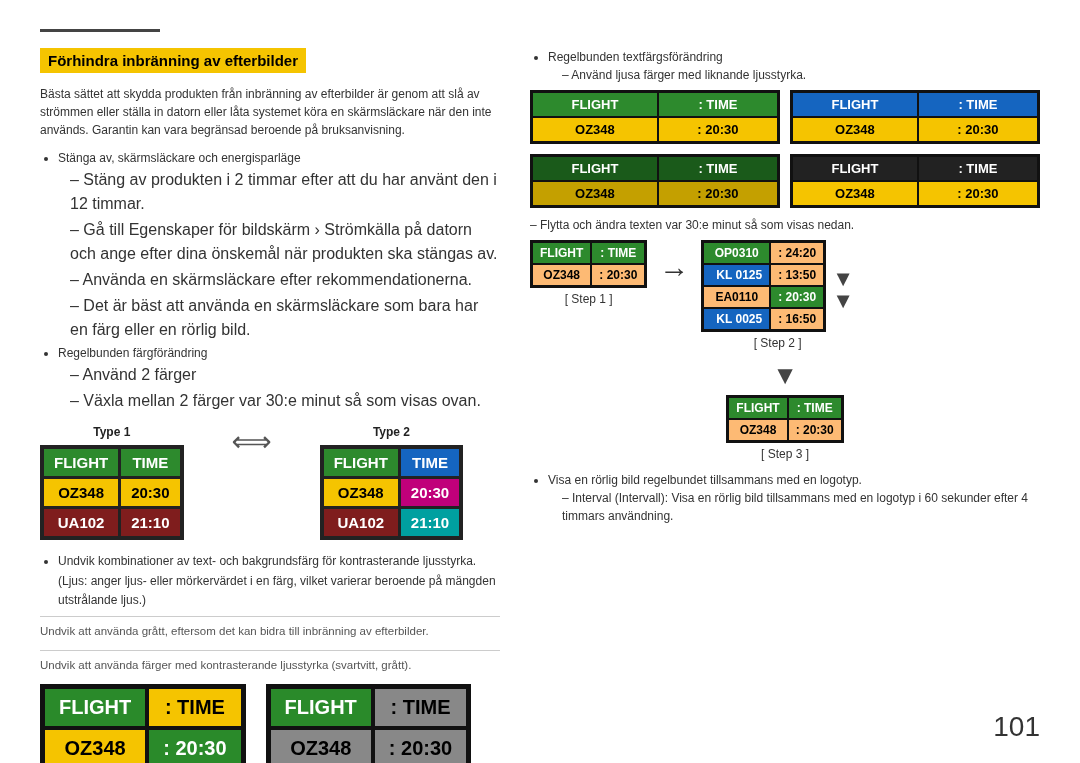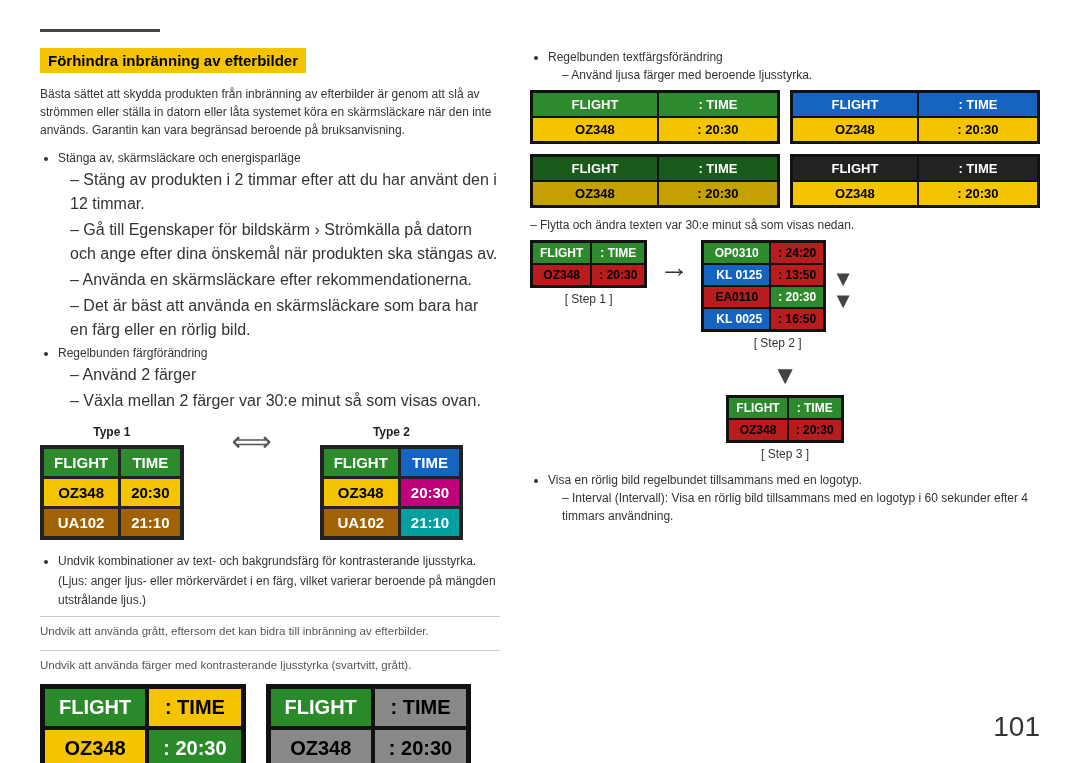--- a/index.html
+++ b/index.html
@@ -130,21 +130,21 @@
     .cell {
       padding: 5px 10px;
       font-size: 15px;
       font-weight: bold;
       text-align: center;
       white-space: nowrap;
     }
 
     .cell-green { background: #2d8a2d; color: #fff; }
     .cell-yellow { background: #f5c400; color: #000; }
-    .cell-orange { background: #a16207; color: #fff; }
+    .cell-orange { background: #7f1d1d; color: #fff; }
     .cell-blue { background: #1565c0; color: #fff; }
     .cell-magenta { background: #c0007a; color: #fff; }
     .cell-cyan { background: #00a0a0; color: #fff; }
 
     .arrow-right {
       font-size: 28px;
       color: #555;
       display: flex;
       align-items: center;
       padding: 0 8px;
@@ -291,21 +291,21 @@
 
     .sc {
       padding: 3px 7px;
       font-size: 12px;
       font-weight: bold;
       text-align: center;
       white-space: nowrap;
     }
 
     .sc-g { background: #2d8a2d; color: #fff; }
-    .sc-y { background: #b91c1c; color: #000; }
+    .sc-y { background: #fdba74; color: #000; }
     .sc-b { background: #1565c0; color: #fff; padding-left: 12px; }
 
     
     .step3-row {
       display: flex;
       flex-direction: column;
       align-items: center;
       margin-top: 6px;
     }
 
@@ -432,21 +432,21 @@
       </div>
 
     </div>
 
     <div class="right-col">
 
       <ul class="right-bullet">
         <li>
           <span>Regelbunden textfärgsförändring</span>
           <ul class="right-sub">
-            <li>Använd ljusa färger med beroende ljusstyrka.</li>
+            <li>Använd ljusa färger med liknande ljusstyrka.</li>
           </ul>
         </li>
       </ul>
 
       <div class="color-grid">
 
         <div class="mini-panel">
           <div class="mc mc-g">FLIGHT</div>
           <div class="mc mc-g">: TIME</div>
           <div class="mc mc-y">OZ348</div>

